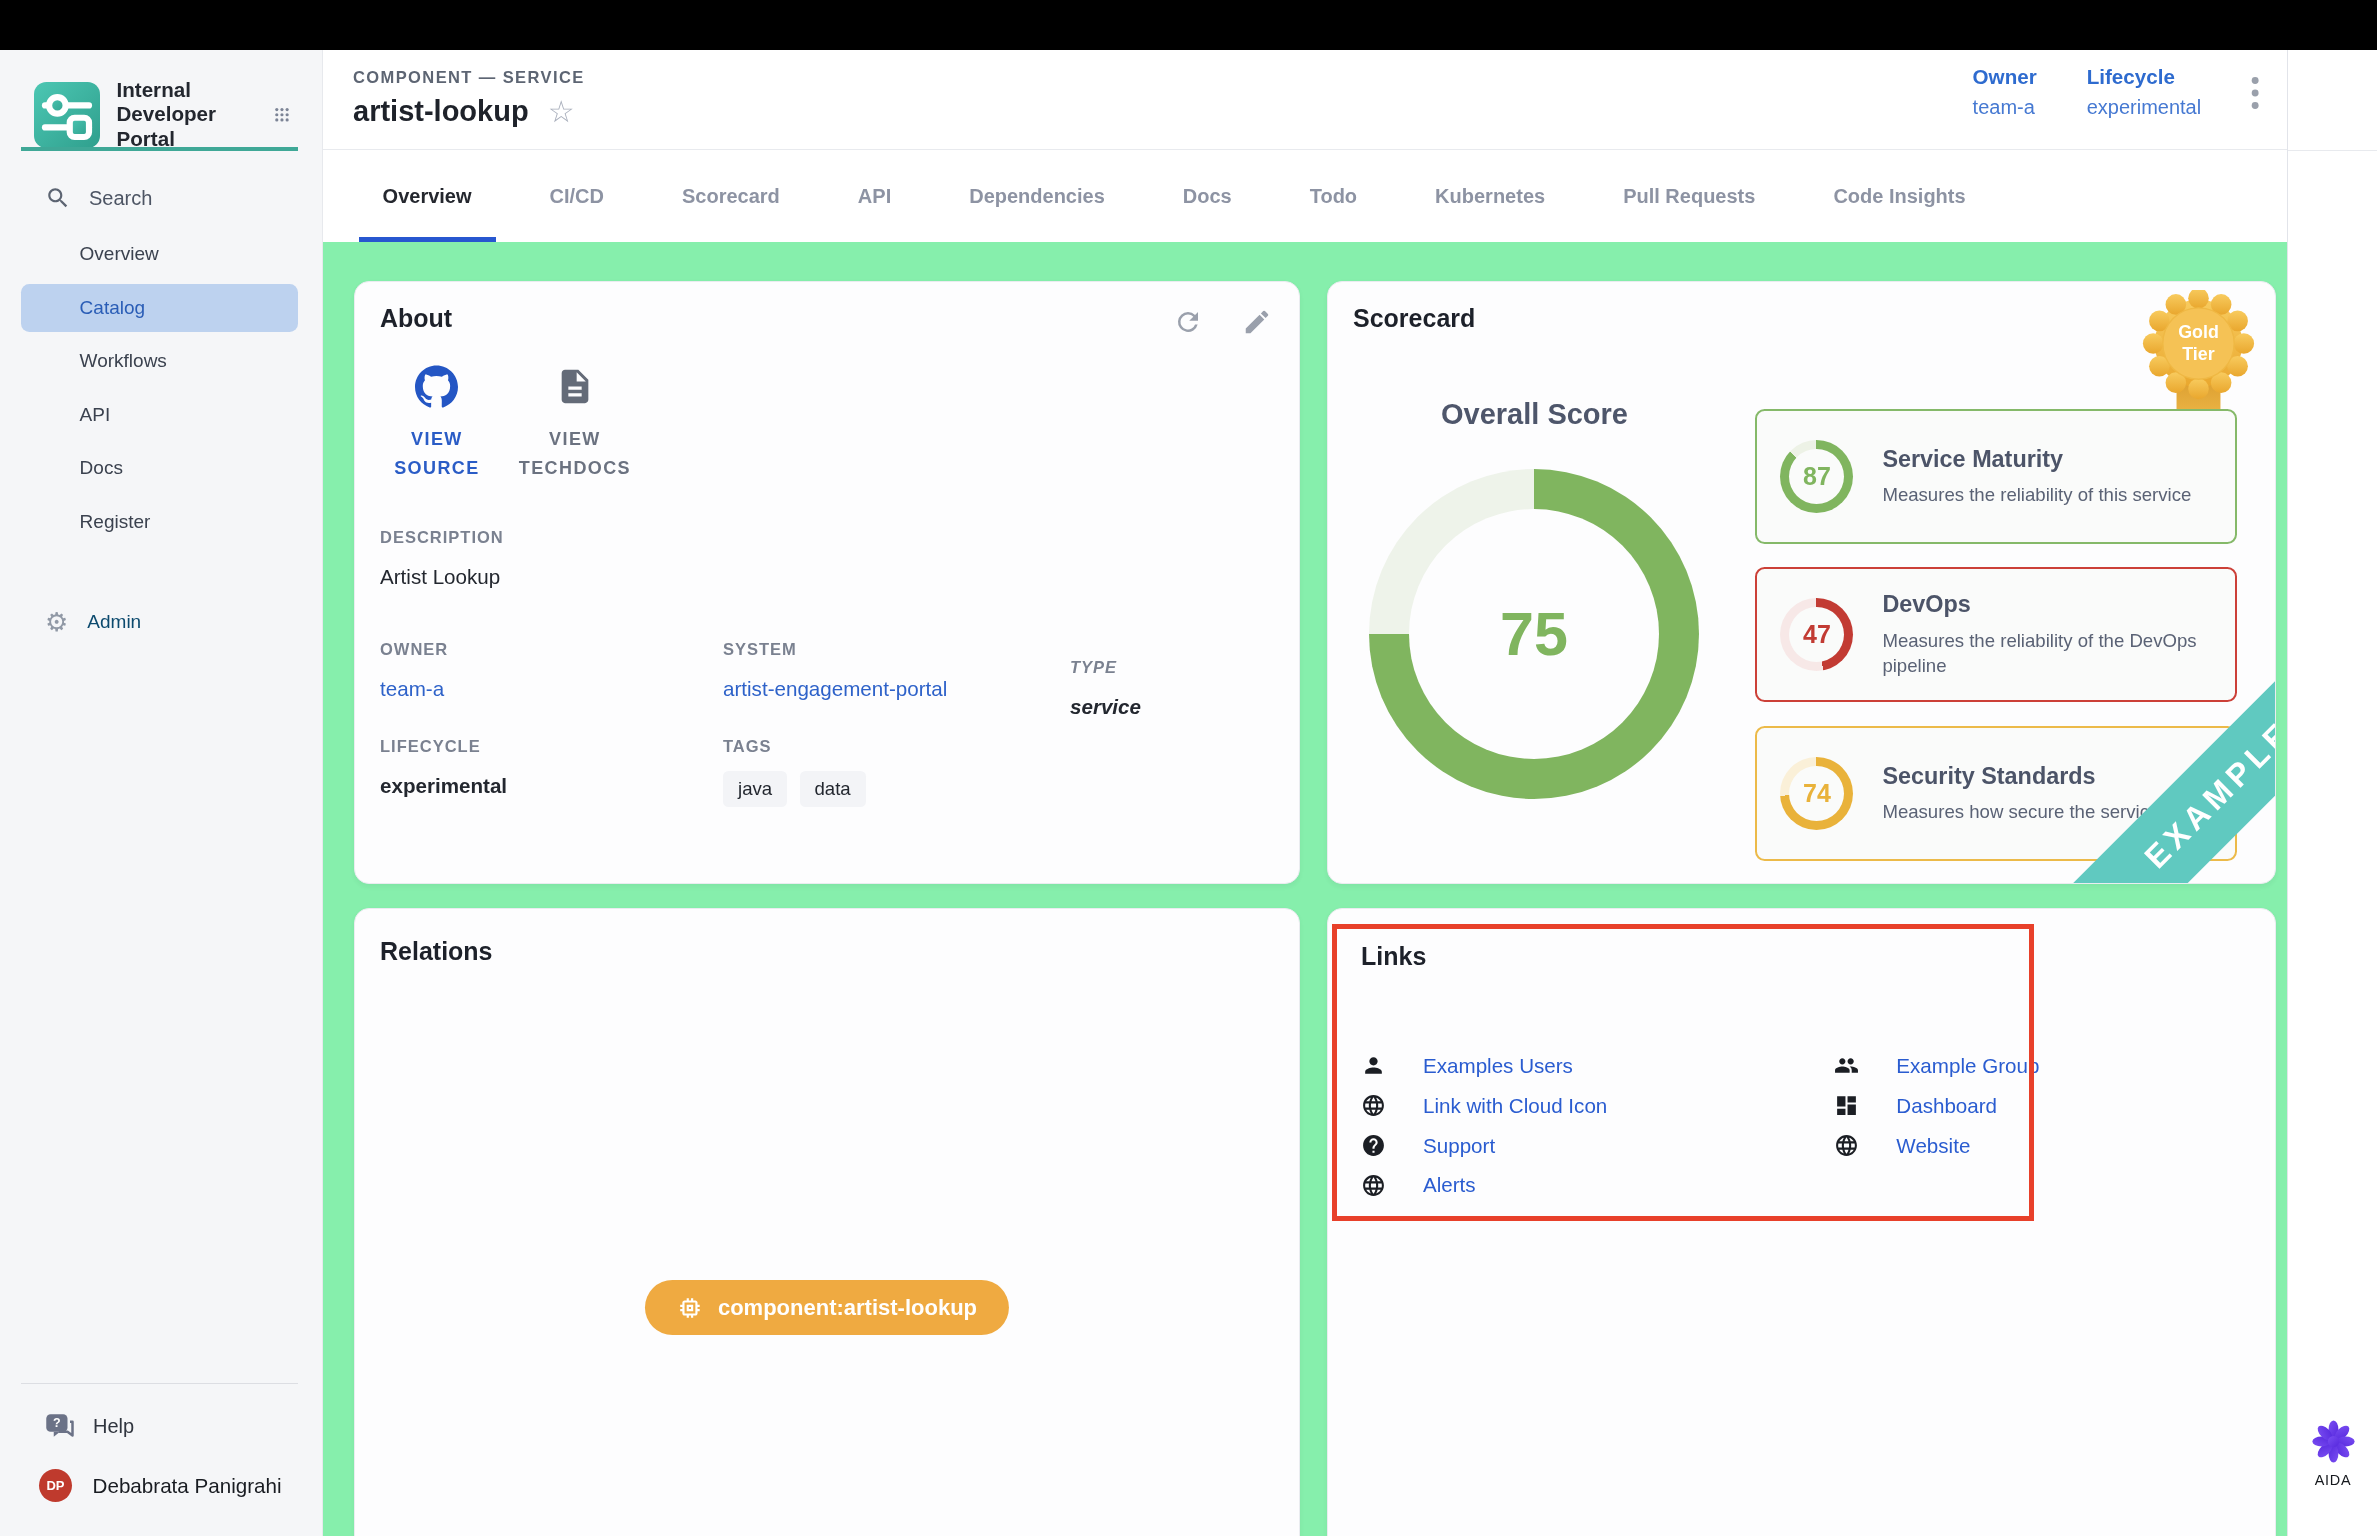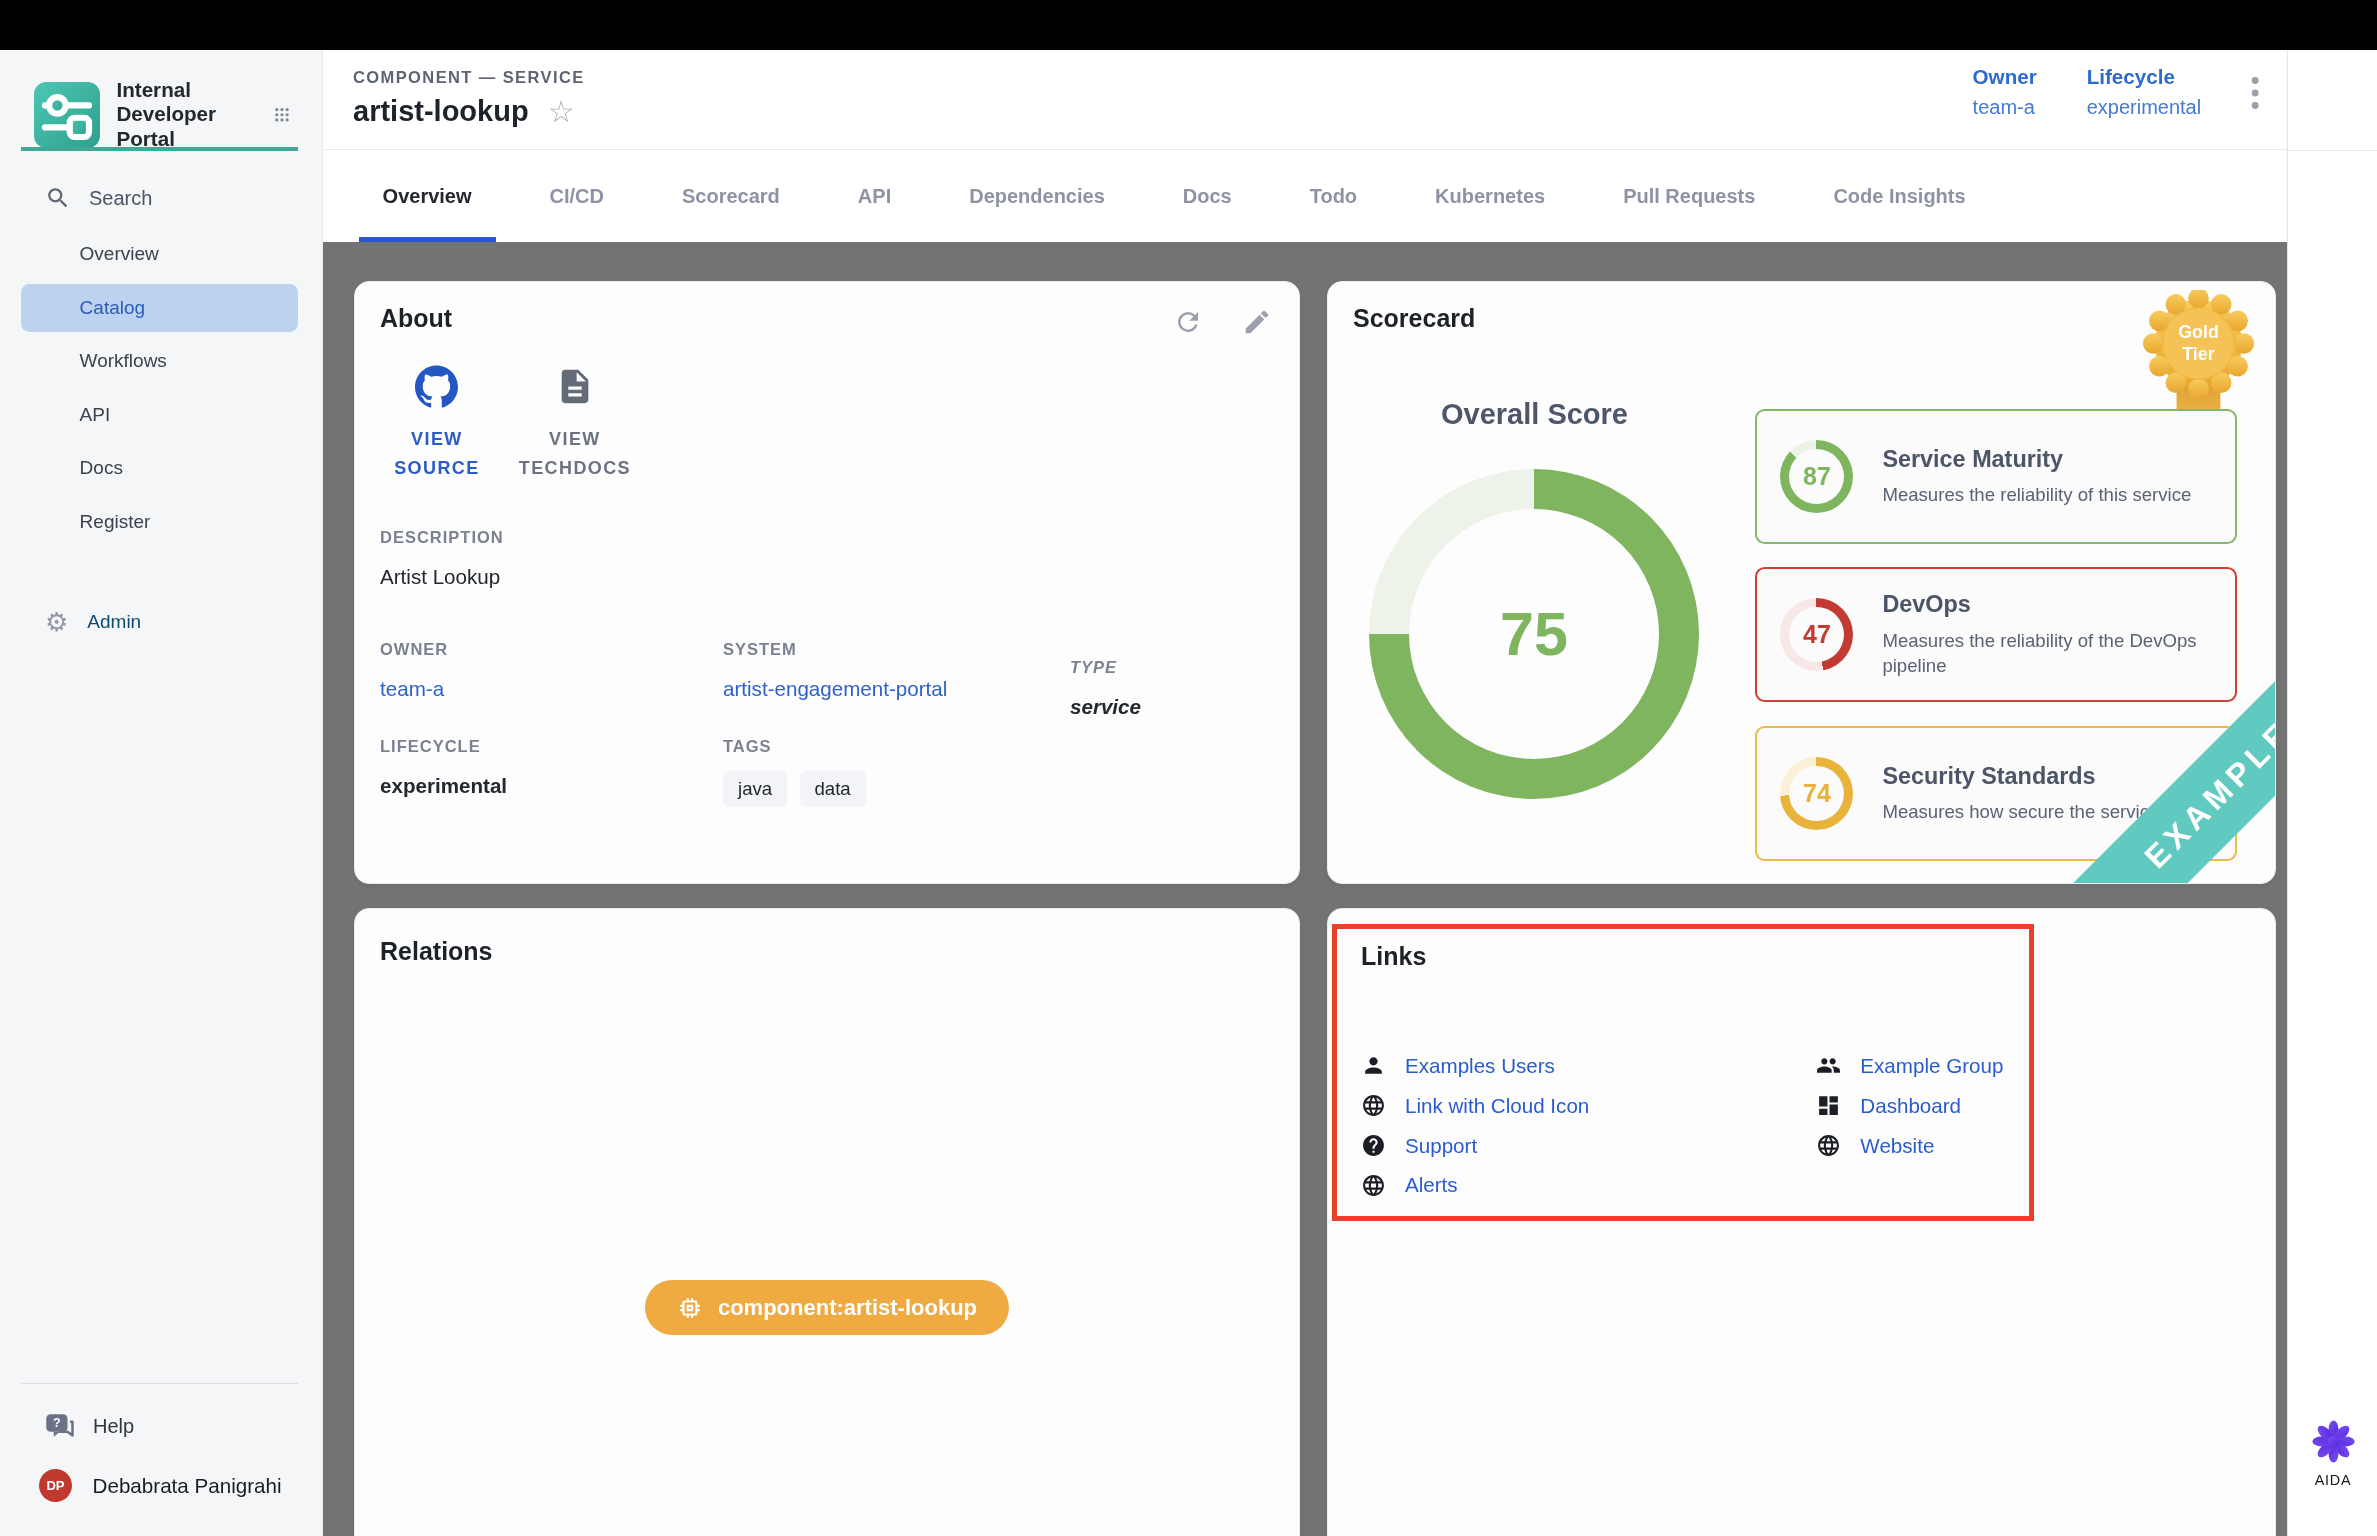--- a/index.html
+++ b/index.html
@@ -50,21 +50,21 @@
   .hmeta .val { font-size: 20px; color: #4679d2; }
   .kebab { margin-top: 9.6px; cursor: pointer; }
 
   
   .tabs { position: absolute; left: 323px; top: 150px; width: 1964px; height: 92px; background: #fff; display: flex; padding-left: 20.6px; }
   .tab { position: relative; padding: 0 39px; display: flex; align-items: center; font-size: 20px; font-weight: 600; color: #8d93a3; cursor: pointer; }
   .tab.active { color: #24272e; }
   .tab.active::after { content: ""; position: absolute; left: 15px; right: 15px; bottom: 0; height: 4.8px; background: #2857d0; }
 
   
-  .content { position: absolute; left: 323px; top: 242px; width: 1964px; height: 1295px; background: #737373; }
+  .content { position: absolute; left: 323px; top: 242px; width: 1964px; height: 1295px; background: #86efac; }
   .card { position: absolute; background: #fdfdfe; border: 1.4px solid #eaecf0; border-radius: 15px; box-shadow: 0 2.1px 5.5px rgba(25,30,40,.05); }
   .card-title { font-size: 25px; font-weight: 700; color: #1d212a; }
 
   
   .about { left: 31px; top: 39px; width: 946px; height: 603px; }
   .about .card-title { position: absolute; left: 25px; top: 22px; }
   .about-actions { position: absolute; right: 27.5px; top: 25px; display: flex; gap: 39px; }
   .icon-btn { cursor: pointer; }
   .view-links { position: absolute; left: 23.4px; top: 83px; display: flex; gap: 21px; }
   .view-link { width: 117px; text-align: center; cursor: pointer; }
@@ -106,21 +106,21 @@
   .relations .card-title { position: absolute; left: 25px; top: 27.5px; }
   .node-pill { position: absolute; left: 50%; top: 371px; transform: translateX(-50%); height: 55px; background: #efaa41; border-radius: 27.5px; display: flex; align-items: center; gap: 15px; padding: 0 32px; cursor: pointer; white-space: nowrap; }
   .node-pill span { font-size: 22px; font-weight: 700; color: #fff; }
 
   
   .linkscard { left: 1004px; top: 666px; width: 949px; height: 647px; }
   .linkscard .card-title { position: absolute; left: 33px; top: 33px; }
   .red-annotation { position: absolute; left: 4.1px; top: 15px; width: 702px; height: 297px; border: 5.5px solid #e8402a; pointer-events: none; z-index: 5; }
   .links-cols { position: absolute; left: 33px; top: 143px; display: flex; gap: 227px; }
   .link-col { display: flex; flex-direction: column; gap: 12.4px; }
-  .link-row { display: flex; align-items: center; gap: 19px; height: 27.5px; cursor: pointer; }
+  .link-row { display: flex; align-items: center; gap: 37px; height: 27.5px; cursor: pointer; }
   .link-row span { font-size: 20.6px; color: #2a5cd0; }
   .lnk-ic { width: 25px; height: 25px; flex: 0 0 25px; }
 </style>
 </head>
 <body>
 
 <div class="screen">
   <div class="topbar"></div>
 
   <div class="sidebar">

